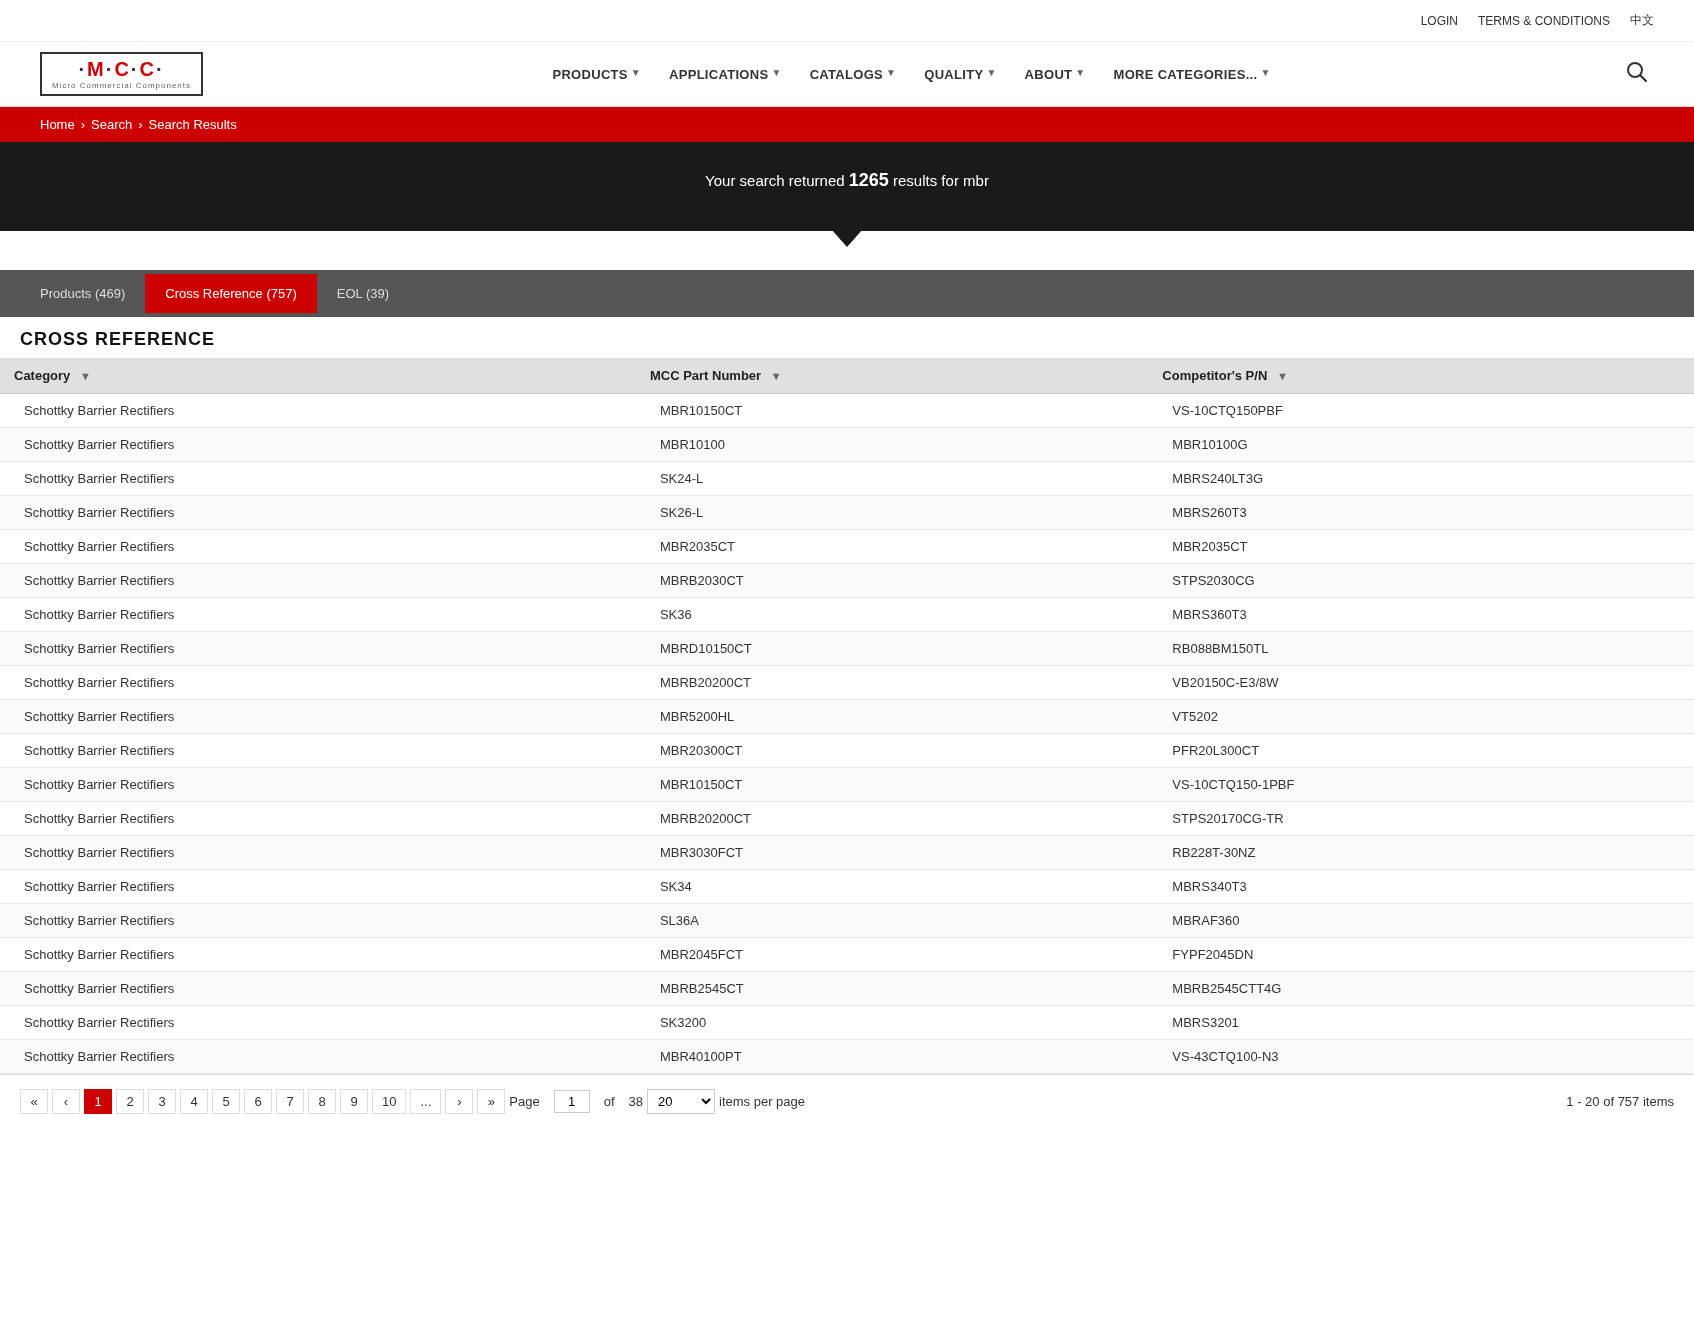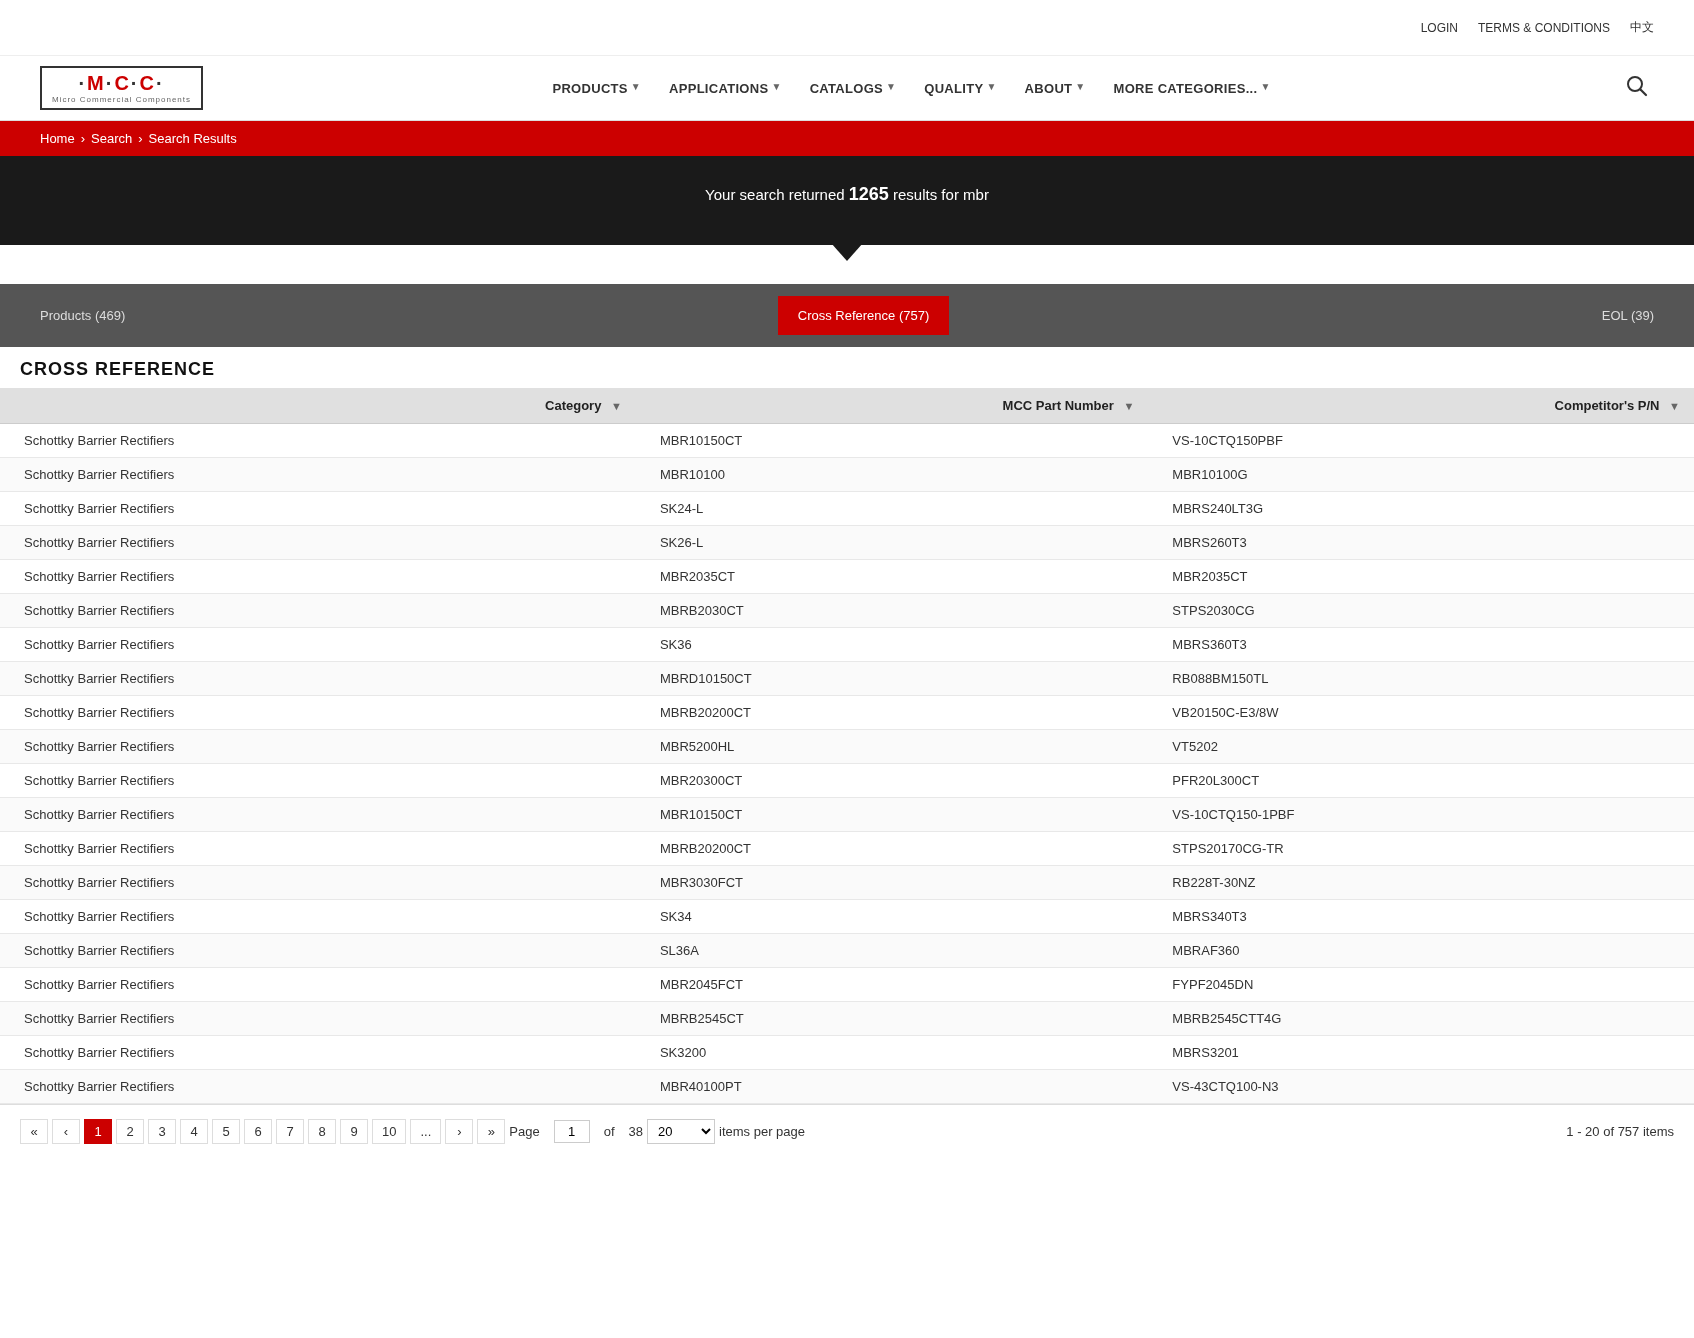--- a/index.html
+++ b/index.html
@@ -3,21 +3,21 @@
   <meta charset="utf-8">
   <style>
     * { box-sizing: border-box; margin: 0; padding: 0; }
     body { font-family: Arial, sans-serif; font-size: 13px; color: #333; background: #fff; }
 
     
     .top-bar {
       display: flex;
       justify-content: flex-end;
       align-items: center;
-      padding: 19px 40px;
+      padding: 12px 40px;
       border-bottom: 1px solid #eee;
       gap: 20px;
     }
     .top-bar a {
       font-size: 12px;
       color: #333;
       text-decoration: none;
       cursor: pointer;
     }
 
@@ -113,23 +113,22 @@
       border-left: 16px solid transparent;
       border-right: 16px solid transparent;
       border-top: 18px solid #1a1a1a;
     }
 
     
     .tabs-container {
       display: flex;
       align-items: center;
       background: #555;
-      padding: 12px 20px;
+      padding: 4px 20px;
       margin-top: 20px;
-      justify-content: space-between;
     }
     .tab {
       padding: 12px 20px;
       font-size: 13px;
       color: #ddd;
       cursor: pointer;
       border: none;
       background: transparent;
       font-weight: 500;
     }
@@ -152,21 +151,21 @@
     .data-table {
       width: 100%;
       border-collapse: collapse;
       font-size: 13px;
     }
     .data-table thead tr {
       background: #e0e0e0;
     }
     .data-table th {
       padding: 10px 14px;
-      text-align: right;
+      text-align: left;
       font-weight: 700;
       color: #222;
       border-bottom: 1px solid #ccc;
       position: relative;
     }
     .data-table th .filter-icon {
       display: inline-block;
       margin-left: 6px;
       font-size: 11px;
       color: #666;

